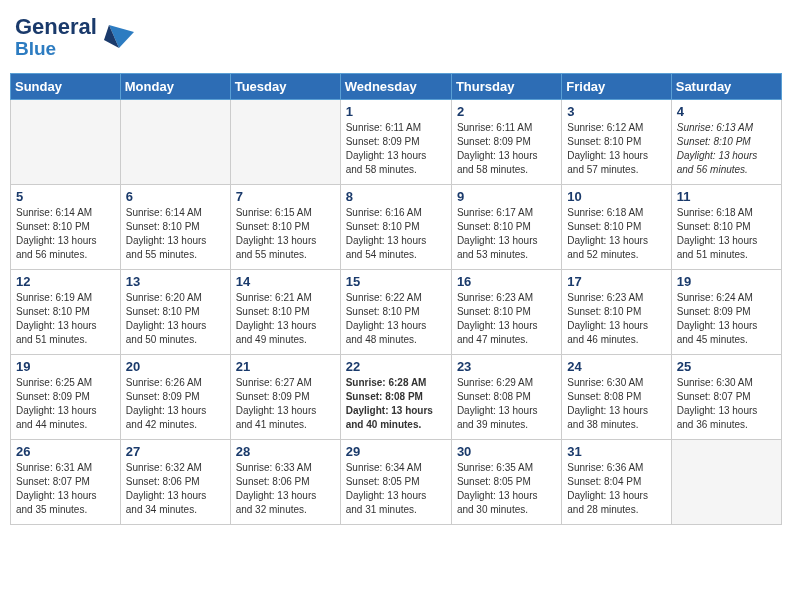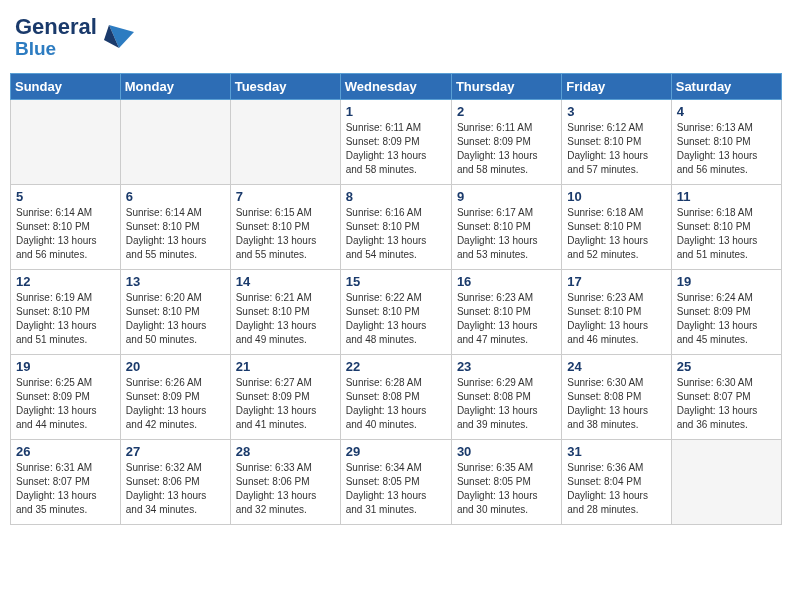--- a/index.html
+++ b/index.html
@@ -133,21 +133,21 @@
         </td>
         <td>
           <span class="day-num">3</span>
           <div class="day-info" style="white-space: pre-line;">Sunrise: 6:12 AM
 Sunset: 8:10 PM
 Daylight: 13 hours
 and 57 minutes.</div>
         </td>
         <td>
           <span class="day-num">4</span>
-          <div class="day-info" style="white-space: pre-line;">Sunrise: 6:13 AM
+          <div class="day-info" style="white-space: pre-line; font-style: italic;">Sunrise: 6:13 AM
 Sunset: 8:10 PM
 Daylight: 13 hours
 and 56 minutes.</div>
         </td>
       </tr>
       <tr class="week-row">
         <td>
           <span class="day-num">5</span>
           <div class="day-info" style="white-space: pre-line;">Sunrise: 6:14 AM
 Sunset: 8:10 PM
@@ -265,21 +265,21 @@
         </td>
         <td>
           <span class="day-num">21</span>
           <div class="day-info" style="white-space: pre-line;">Sunrise: 6:27 AM
 Sunset: 8:09 PM
 Daylight: 13 hours
 and 41 minutes.</div>
         </td>
         <td>
           <span class="day-num">22</span>
-          <div class="day-info" style="white-space: pre-line;">Sunrise: 6:28 AM
+          <div class="day-info" style="white-space: pre-line; font-weight: bold;">Sunrise: 6:28 AM
 Sunset: 8:08 PM
 Daylight: 13 hours
 and 40 minutes.</div>
         </td>
         <td>
           <span class="day-num">23</span>
           <div class="day-info" style="white-space: pre-line;">Sunrise: 6:29 AM
 Sunset: 8:08 PM
 Daylight: 13 hours
 and 39 minutes.</div>

